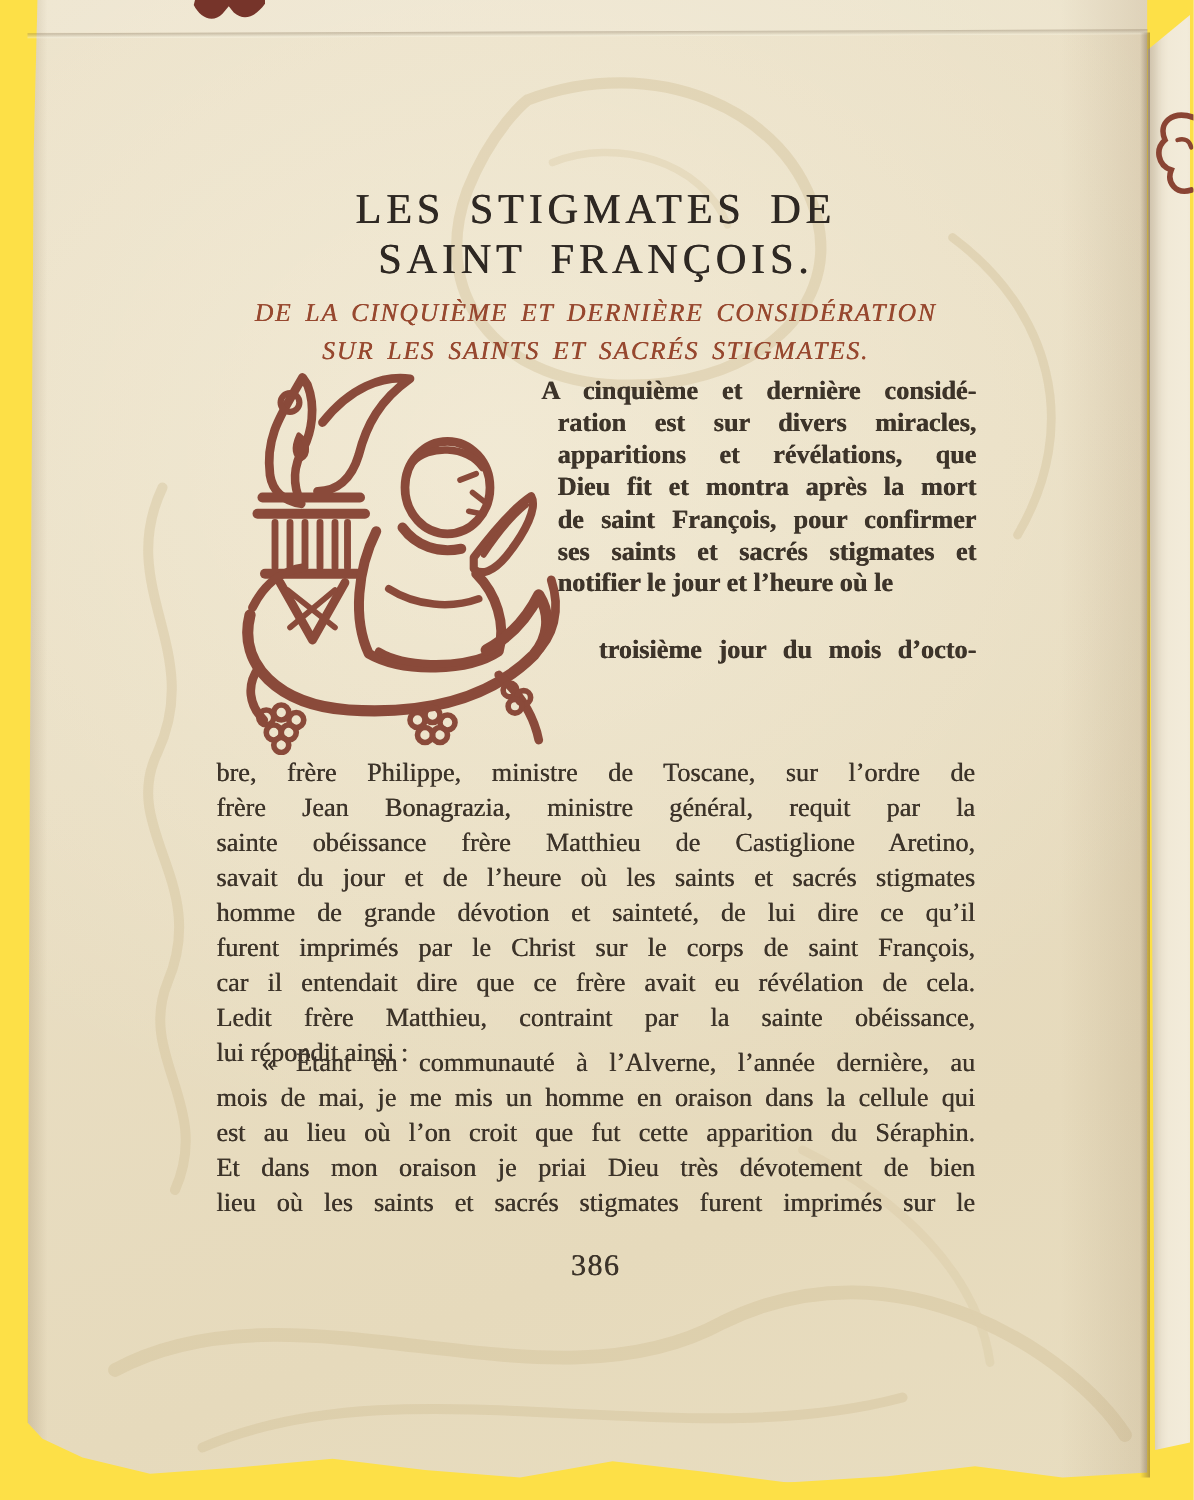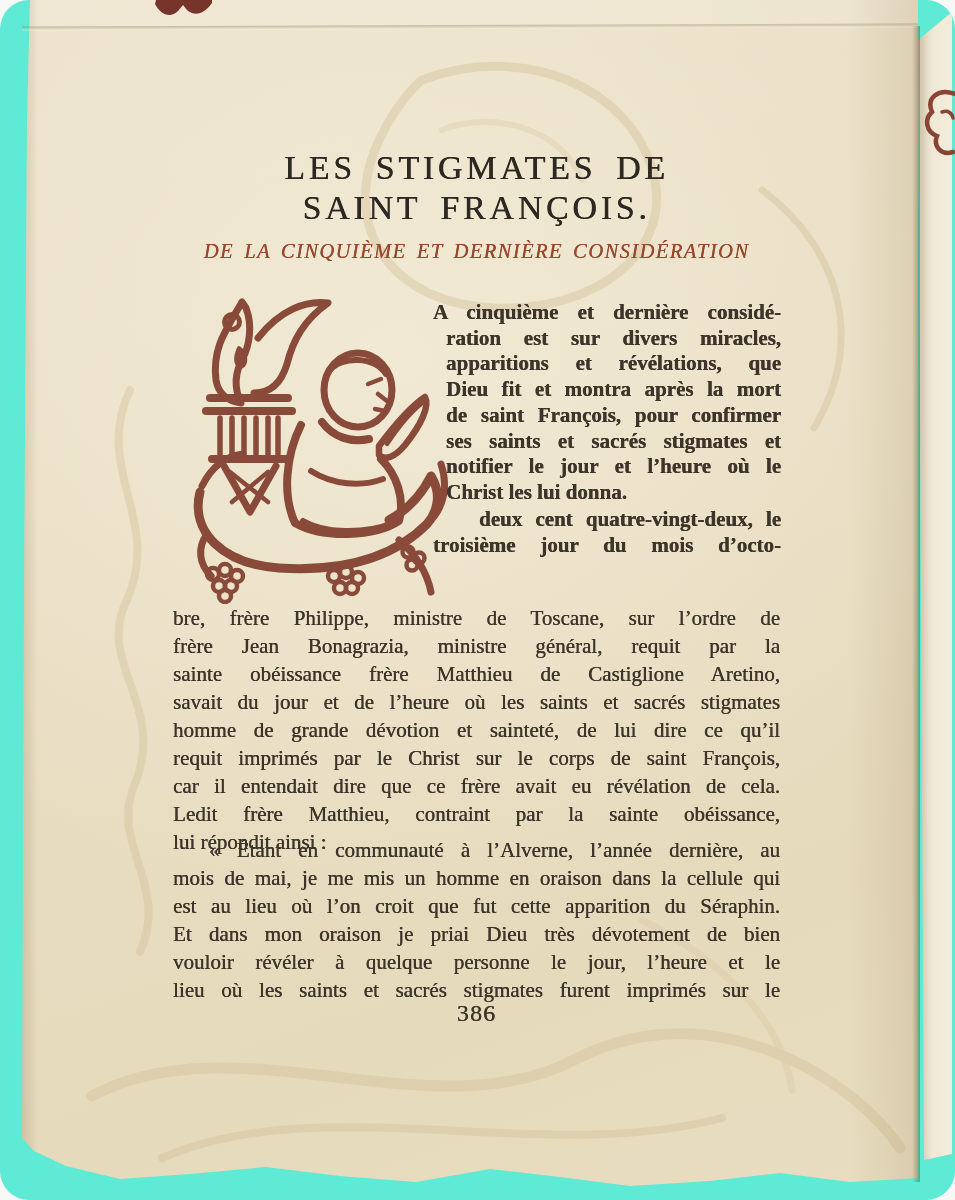--- a/index.html
+++ b/index.html
@@ -1,17 +1,17 @@
 <!DOCTYPE html>
 <html><head>
 <meta charset="utf-8">
 <style>
   html,body{margin:0;padding:0;}
   body{background:#f8f8f7;font-family:"Liberation Serif", serif;}
-  .stage{position:relative;width:955px;height:1200px;overflow:hidden;background:#5eead4;border-radius:29px;}
+  .stage{position:relative;width:955px;height:1200px;overflow:hidden;background:#fde047;}
 
   
   .sheet{
     position:absolute;left:22px;top:0;width:896px;height:1186px;
     background:
       radial-gradient(ellipse 120% 80% at 42% 30%, rgba(255,252,240,0.35), rgba(0,0,0,0) 60%),
       linear-gradient(160deg,#ece2ca 0%,#e9dec3 42%,#e6dabc 78%,#e8ddc0 100%);
     clip-path:polygon(8px 0px,896px 0px,896px 1178px,828px 1182px,758px 1173px,688px 1181px,
       608px 1186px,538px 1177px,468px 1169px,394px 1182px,318px 1176px,244px 1167px,
       168px 1174px,98px 1179px,44px 1166px,12px 1151px,0px 1138px,2px 600px,5px 120px);
@@ -97,20 +97,21 @@
   </div>
 
   <div class="crease"></div>
 
   <div class="titleblock">
     <div class="title-line">LES STIGMATES DE</div>
     <div class="title-line">SAINT FRANÇOIS.</div>
   </div>
   <div class="subtitleblock">
     <div class="subtitle-line">DE LA CINQUIÈME ET DERNIÈRE CONSIDÉRATION</div>
+    <div class="subtitle-line">SUR LES SAINTS ET SACRÉS STIGMATES.</div>
   </div>
 
   <svg class="woodcut" viewBox="0 0 274 310" fill="none" stroke="#8a4a3a" stroke-linecap="round" stroke-linejoin="round">
 
     <path d="M60,8 C44,36 30,54 34,86 C36,99 45,107 59,109 C51,92 53,78 61,64 C67,52 71,32 64,14 Z" stroke-width="7"></path>
     <path d="M57,54 c-5,11 -3,17 2,19 c6,-3 6,-13 -2,-19 Z" stroke-width="4" fill="#8a4a3a"></path>
     <circle cx="50" cy="28" r="7.5" stroke-width="5"></circle>
 
     <path d="M76,44 C98,16 124,6 146,9 C122,26 111,46 105,70 C99,90 87,99 72,99" stroke-width="7"></path>
 
@@ -158,43 +159,40 @@
   </svg>
 
   <div class="wrapcol bodytext p1 endlast">
       <div class="tline">A cinquième et dernière considé-</div>
       <div class="tline">ration est sur divers miracles,</div>
       <div class="tline">apparitions et révélations, que</div>
       <div class="tline">Dieu fit et montra après la mort</div>
       <div class="tline">de saint François, pour confirmer</div>
       <div class="tline">ses saints et sacrés stigmates et</div>
       <div class="tline">notifier le jour et l’heure où le</div>
-      <div class="tline">Christ les lui donna.</div>
     </div>
   <div class="wrapcol bodytext p2a">
-      <div class="tline">deux cent quatre-vingt-deux, le</div>
       <div class="tline">troisième jour du mois d’octo-</div>
     </div>
   <div class="fullcol bodytext p2b endlast">
       <div class="tline">bre, frère Philippe, ministre de Toscane, sur l’ordre de</div>
       <div class="tline">frère Jean Bonagrazia, ministre général, requit par la</div>
       <div class="tline">sainte obéissance frère Matthieu de Castiglione Aretino,</div>
       <div class="tline">savait du jour et de l’heure où les saints et sacrés stigmates</div>
       <div class="tline">homme de grande dévotion et sainteté, de lui dire ce qu’il</div>
-      <div class="tline">requit imprimés par le Christ sur le corps de saint François,</div>
+      <div class="tline">furent imprimés par le Christ sur le corps de saint François,</div>
       <div class="tline">car il entendait dire que ce frère avait eu révélation de cela.</div>
       <div class="tline">Ledit frère Matthieu, contraint par la sainte obéissance,</div>
       <div class="tline">lui répondit ainsi :</div>
     </div>
   <div class="fullcol bodytext p3">
       <div class="tline">« Étant en communauté à l’Alverne, l’année dernière, au</div>
       <div class="tline">mois de mai, je me mis un homme en oraison dans la cellule qui</div>
       <div class="tline">est au lieu où l’on croit que fut cette apparition du Séraphin.</div>
       <div class="tline">Et dans mon oraison je priai Dieu très dévotement de bien</div>
-      <div class="tline">vouloir révéler à quelque personne le jour, l’heure et le</div>
       <div class="tline">lieu où les saints et sacrés stigmates furent imprimés sur le</div>
     </div>
 
   <div class="folio">386</div>
 
   <svg class="ornament-top" viewBox="0 0 70 20">
     <path d="M6,0 H62 V3 C54,14 45,17 37,10 L33,5 L28,11 C20,19 10,14 5,4 Z" fill="#76342a"></path>
   </svg>
   <svg class="ornament-right" viewBox="0 0 31 76" fill="none" stroke="#8a4433" stroke-linecap="round">
     <path d="M31,8 C14,2 2,12 8,26 C0,33 2,46 13,50 C9,60 17,70 29,66" stroke-width="4.5"></path>

